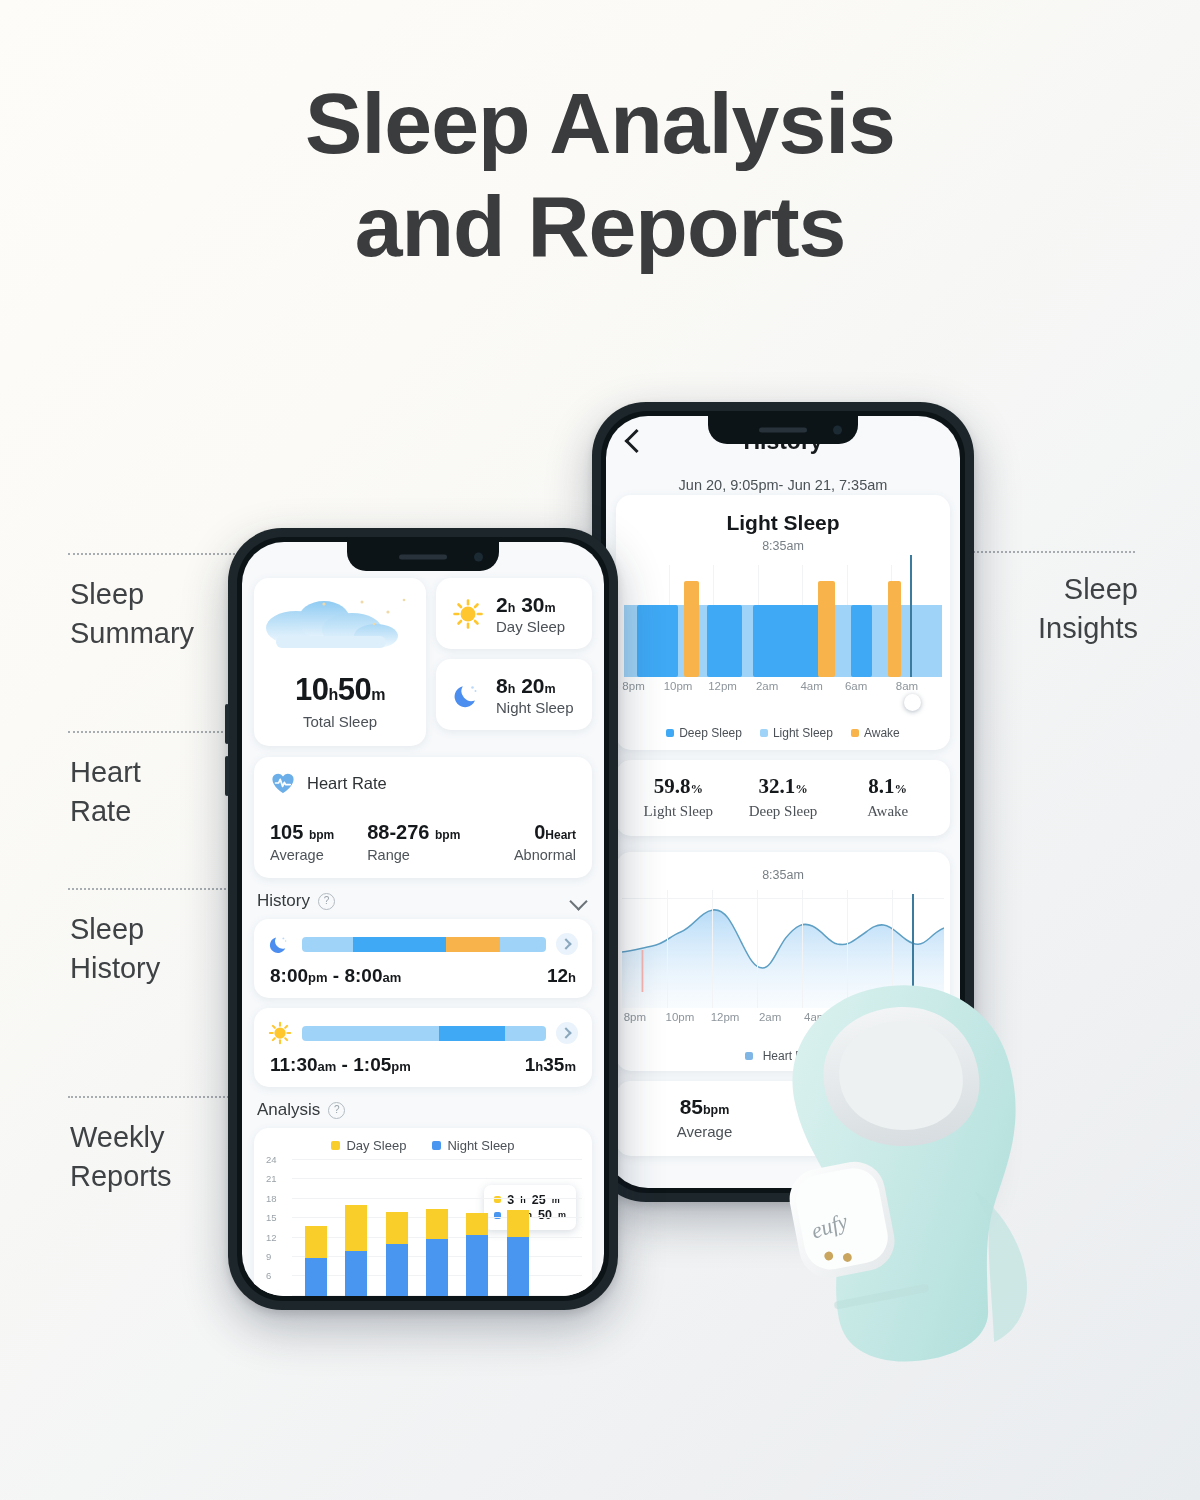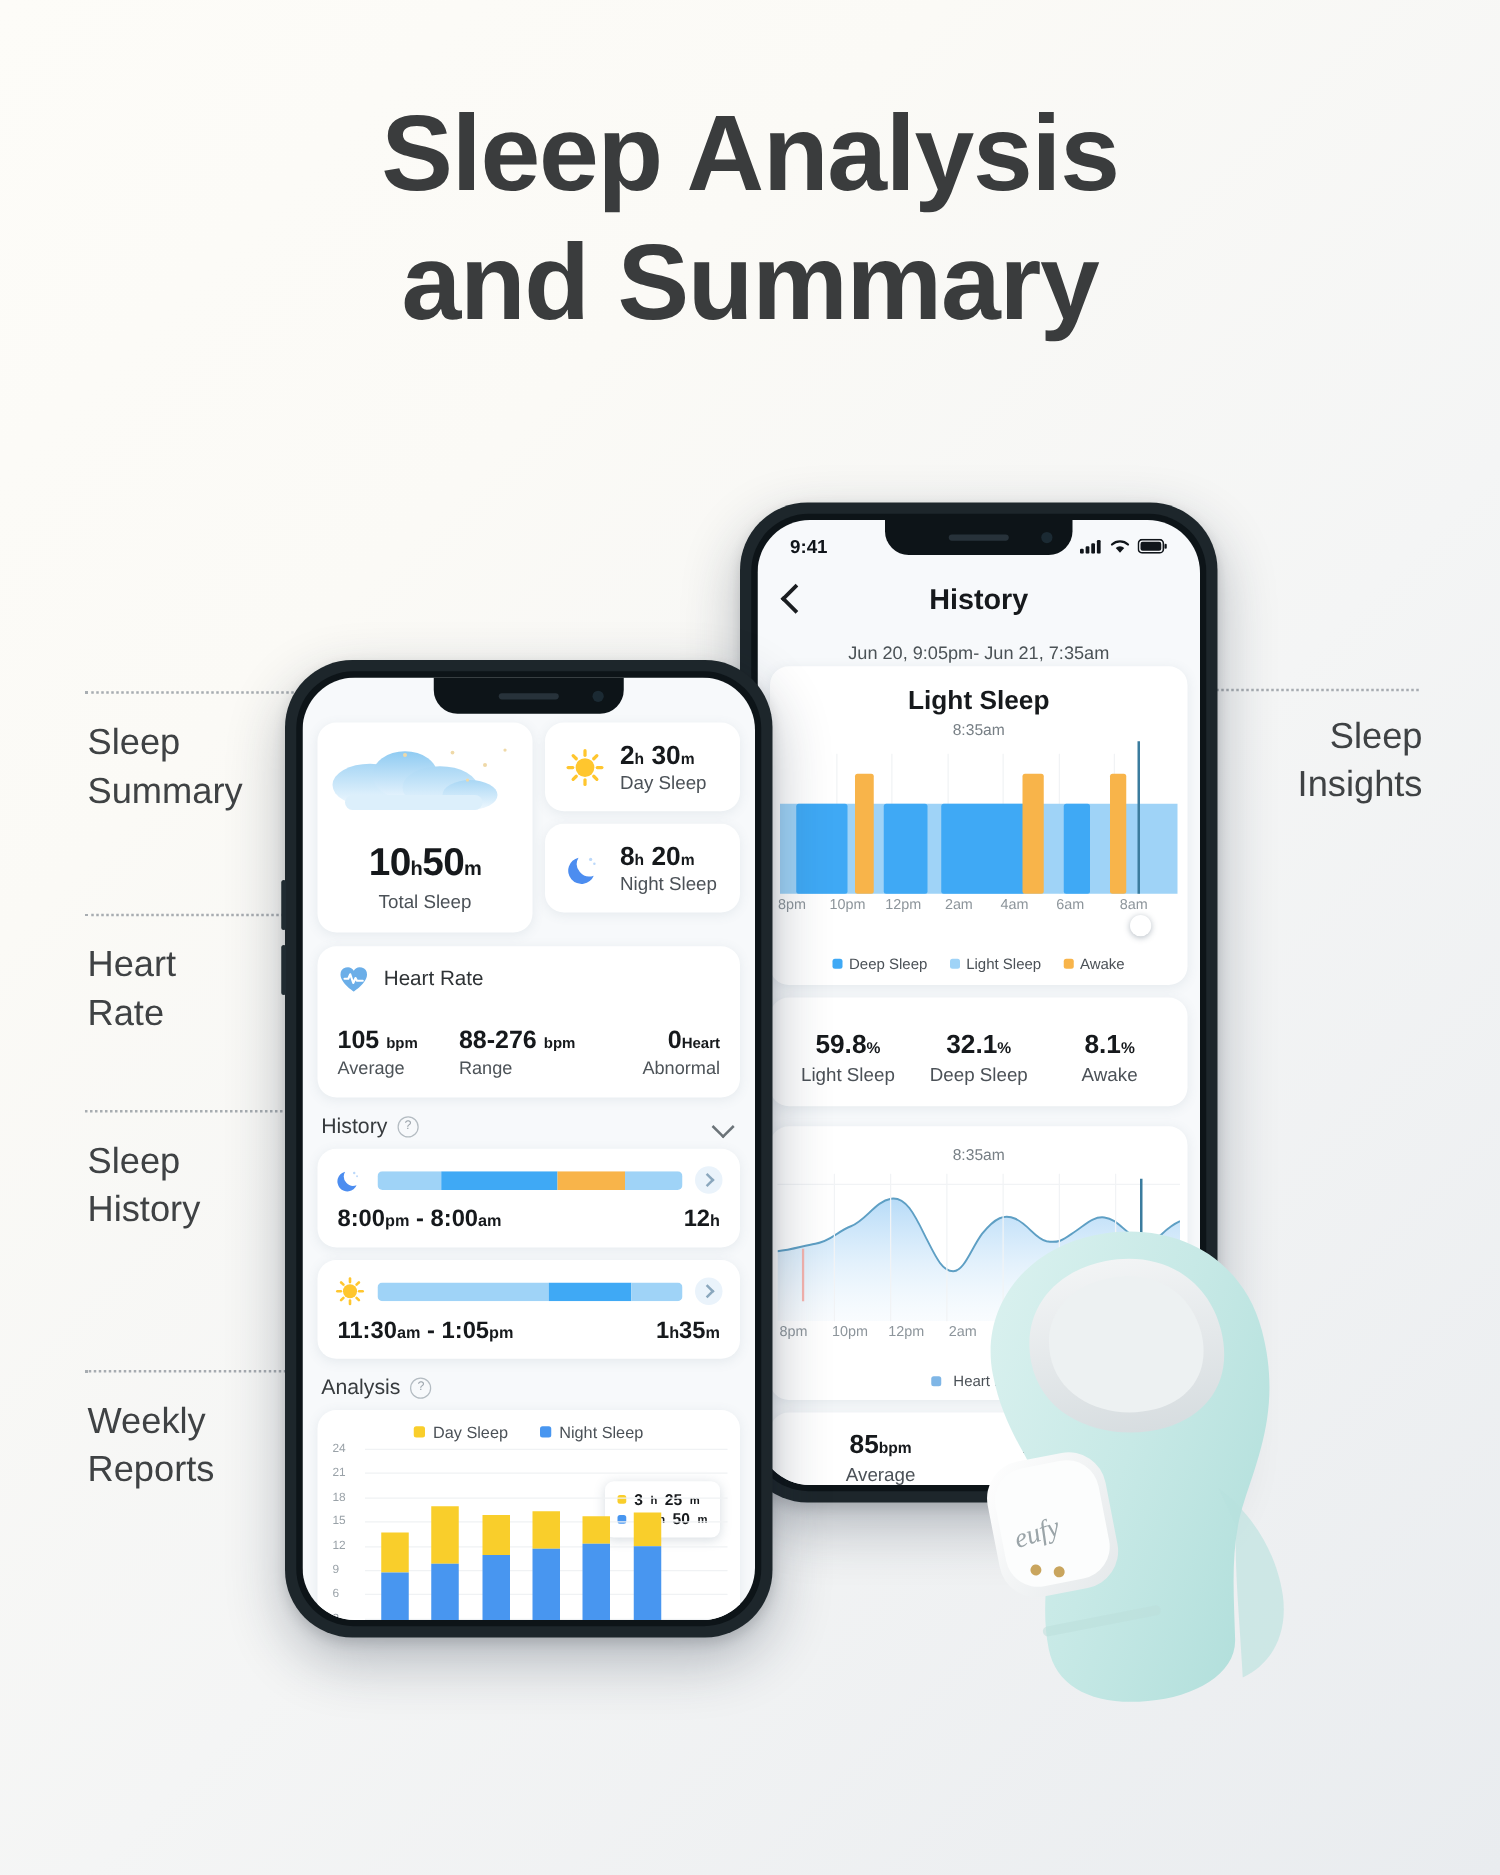--- a/index.html
+++ b/index.html
@@ -153,21 +153,21 @@
   .brand{position:absolute;font-size:22px;color:#9aa4a8;font-family:"Liberation Serif",serif;
         font-style:italic;}
 </style>
 </head>
 <body>
 
 <div class="stage">
 
   <div class="title">
     <span>Sleep Analysis</span>
-    <span class="l2">and Summary</span>
+    <span class="l2">and Reports</span>
   </div>
 
   <div class="rail" style="left:68px;top:553px;width:175px;"></div>
   <div class="rail" style="left:68px;top:731px;width:175px;"></div>
   <div class="rail" style="left:68px;top:888px;width:190px;"></div>
   <div class="rail" style="left:68px;top:1096px;width:200px;"></div>
 
   <div class="ann" style="left:70px;top:575px;">
     <div>Sleep</div>
     <div>Summary</div>
@@ -194,40 +194,20 @@
   <div class="phone" id="phoneB">
     <div class="bezel"></div>
     <div class="screen">
       <div class="notch">
         <div class="speaker"></div>
         <div class="cam"></div>
       </div>
 
       <div class="appbg">
 
-        <div class="statusbar">
-          <div>9:41</div>
-          <div class="sb-right">
-            <svg width="18" height="12" viewBox="0 0 18 12">
-              <rect x="0" y="8" width="3" height="4" rx="1" fill="#10151a"></rect>
-              <rect x="4.5" y="6" width="3" height="6" rx="1" fill="#10151a"></rect>
-              <rect x="9" y="3.5" width="3" height="8.5" rx="1" fill="#10151a"></rect>
-              <rect x="13.5" y="1" width="3" height="11" rx="1" fill="#10151a"></rect>
-            </svg>
-            <svg width="16" height="12" viewBox="0 0 16 12">
-              <path d="M8 11.2 L4.6 7.4 a5 5 0 0 1 6.8 0 Z" fill="#10151a"></path>
-              <path d="M1.6 4.6 a9.4 9.4 0 0 1 12.8 0" stroke="#10151a" stroke-width="1.8" fill="none" stroke-linecap="round"></path>
-            </svg>
-            <svg width="24" height="12" viewBox="0 0 24 12">
-              <rect x="0.7" y="0.7" width="20" height="10.6" rx="3" fill="none" stroke="#10151a" stroke-width="1.3"></rect>
-              <rect x="2.4" y="2.4" width="16.6" height="7.2" rx="1.7" fill="#10151a"></rect>
-              <rect x="21.6" y="4" width="1.8" height="4" rx=".9" fill="#10151a"></rect>
-            </svg>
-          </div>
-        </div>
 
         <div class="navbar">
           <div class="backchev"></div>
           <div class="navtitle">History</div>
         </div>
 
         <div class="daterange">Jun 20, 9:05pm-  Jun 21, 7:35am</div>
 
         <div class="bBody">
 
@@ -270,21 +250,21 @@
             </div>
 
             <div class="bLegend">
               <div><span class="dot" style="background:#3FA9F5"></span><span>Deep Sleep</span></div>
               <div><span class="dot" style="background:#9FD3F7"></span><span>Light Sleep</span></div>
               <div><span class="dot" style="background:#F8B44A"></span><span>Awake</span></div>
             </div>
           </div>
 
           <div class="card" style="margin-top:10px;padding:14px 4px 16px;">
-            <div class="bStats" style="margin-top:12px;">
+            <div class="bStats" style="margin-top:0;font-family:Liberation Serif, serif;">
               <div class="bStat">
                 <div class="bStatNum"><span>59.8</span><span class="u">%</span></div>
                 <div class="bStatLbl">Light Sleep</div>
               </div>
               <div class="bStat">
                 <div class="bStatNum"><span>32.1</span><span class="u">%</span></div>
                 <div class="bStatLbl">Deep Sleep</div>
               </div>
               <div class="bStat">
                 <div class="bStatNum"><span>8.1</span><span class="u">%</span></div>

